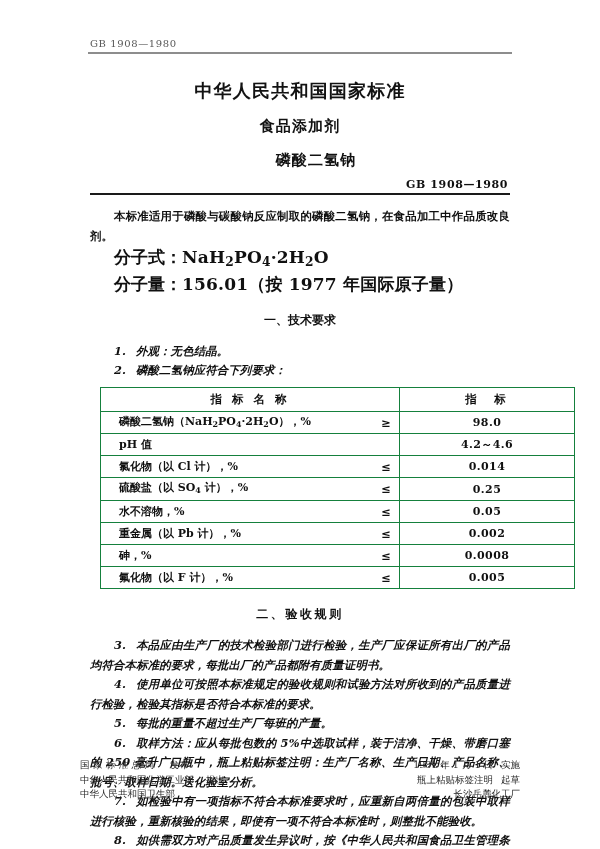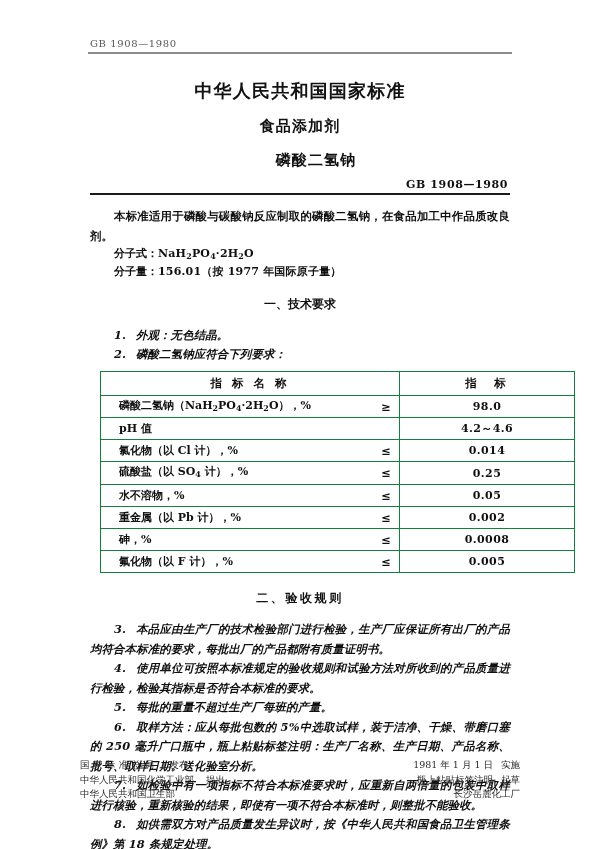--- a/index.html
+++ b/index.html
@@ -112,23 +112,23 @@
     text-align: justify;
     color: #101010;
     letter-spacing: 0.15px;
   }
   p.para.indent {
     text-indent: 24px;
   }
   .formula-line {
     margin: 0;
     padding-left: 24px;
-    font-size: 11px;
-    font-weight: bold;
-    line-height: 15px;
+    font-size: 17px;
+    font-weight: bold;
+    line-height: 22px;
     color: #101010;
   }
   .formula-line .mono {
     font-family: "DejaVu Serif", "Liberation Serif", serif;
     letter-spacing: 0.2px;
   }
   sub {
     font-size: 72%;
     vertical-align: -0.22em;
   }

